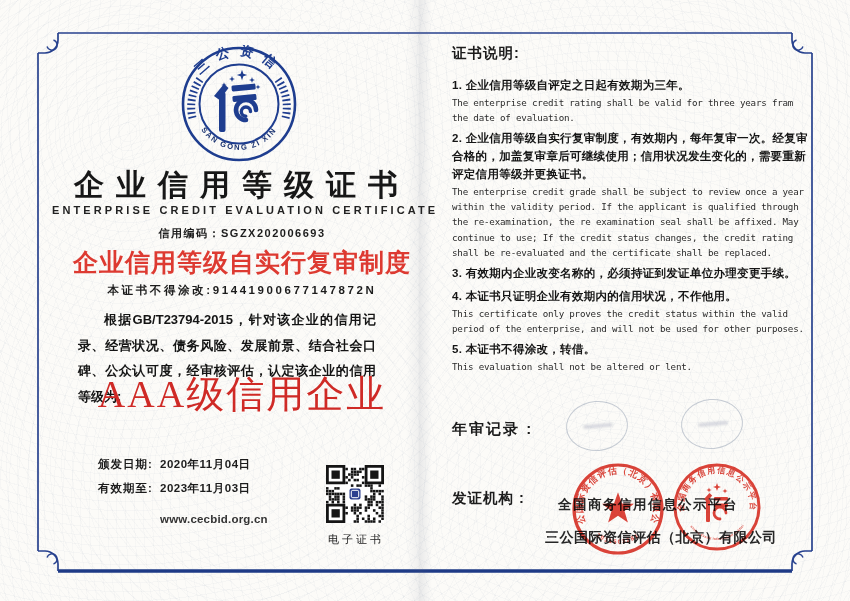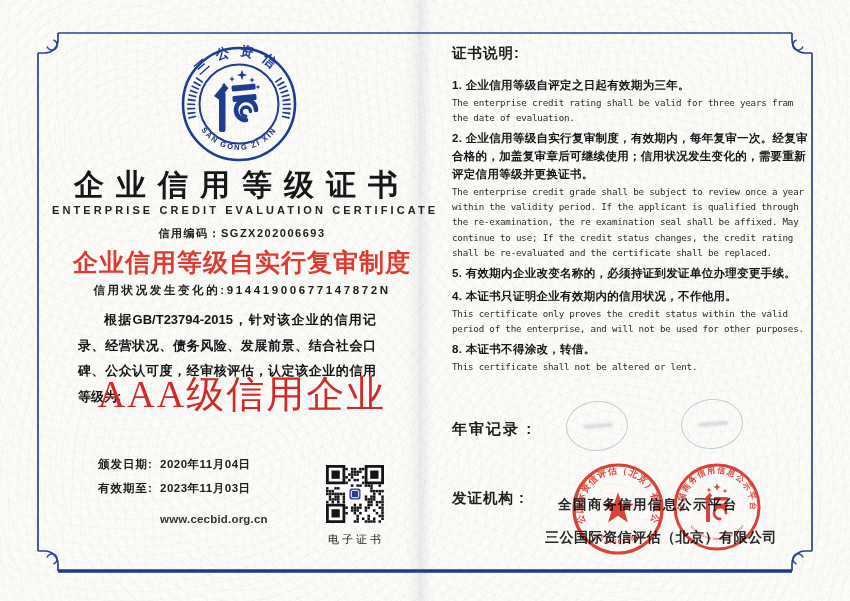--- a/index.html
+++ b/index.html
@@ -158,21 +158,21 @@
       </g>
     </svg>
 
     <div class="cert-title">企业信用等级证书</div>
     <div class="cert-title-en">ENTERPRISE CREDIT EVALUATION CERTIFICATE</div>
 
     <div class="credit-code"><span>信用编码：</span><span>SGZX202006693</span></div>
 
     <div class="company">企业信用等级自实行复审制度</div>
 
-    <div class="uscc"><span>信用状况发生变化的:</span><span>91441900677147872N</span></div>
+    <div class="uscc"><span>本证书不得涂改:</span><span>91441900677147872N</span></div>
 
     <div class="statement">根据GB/T23794-2015，针对该企业的信用记录、经营状况、债务风险、发展前景、结合社会口碑、公众认可度，经审核评估，认定该企业的信用等级为:</div>
 
     <div class="grade">AAA级信用企业</div>
 
     <div class="meta">
       <div class="row">
         <span class="lab">颁发日期:</span>
         <span class="val">2020年11月04日</span>
       </div>
@@ -332,29 +332,29 @@
 
     <div class="note">
       <div class="zh">1. 企业信用等级自评定之日起有效期为三年。</div>
       <div class="en">The enterprise credit rating shall be valid for three years fram the date of evaluation.</div>
     </div>
     <div class="note">
       <div class="zh">2. 企业信用等级自实行复审制度，有效期内，每年复审一次。经复审合格的，加盖复审章后可继续使用；信用状况发生变化的，需要重新评定信用等级并更换证书。</div>
       <div class="en">The enterprise credit grade shall be subject to review once a year within the validity period. If the applicant is qualified through the re-examination, the re examination seal shall be affixed. May continue to use; If the credit status changes, the credit rating shall be re-evaluated and the certificate shall be replaced.</div>
     </div>
     <div class="note">
-      <div class="zh">5. 有效期内企业改变名称的，必须持证到发证单位办理变更手续。</div>
+      <div class="zh">3. 有效期内企业改变名称的，必须持证到发证单位办理变更手续。</div>
     </div>
     <div class="note">
       <div class="zh">4. 本证书只证明企业有效期内的信用状况，不作他用。</div>
       <div class="en">This certificate only proves the credit status within the valid period of the enterprise, and will not be used for other purposes.</div>
     </div>
     <div class="note">
-      <div class="zh">8. 本证书不得涂改，转借。</div>
-      <div class="en">This certificate shall not be altered or lent.</div>
+      <div class="zh">5. 本证书不得涂改，转借。</div>
+      <div class="en">This evaluation shall not be altered or lent.</div>
     </div>
   </div>
 
   <div class="annual-label">年审记录 :</div>
   <div class="stamp s1">
       <i></i>
     </div>
   <div class="stamp s2">
       <i></i>
     </div>

